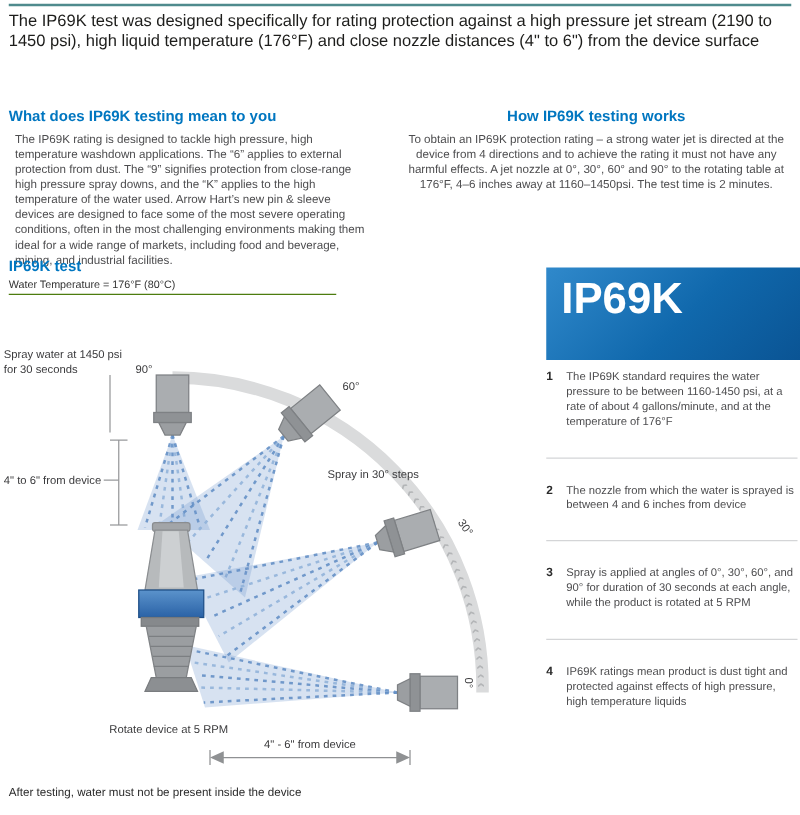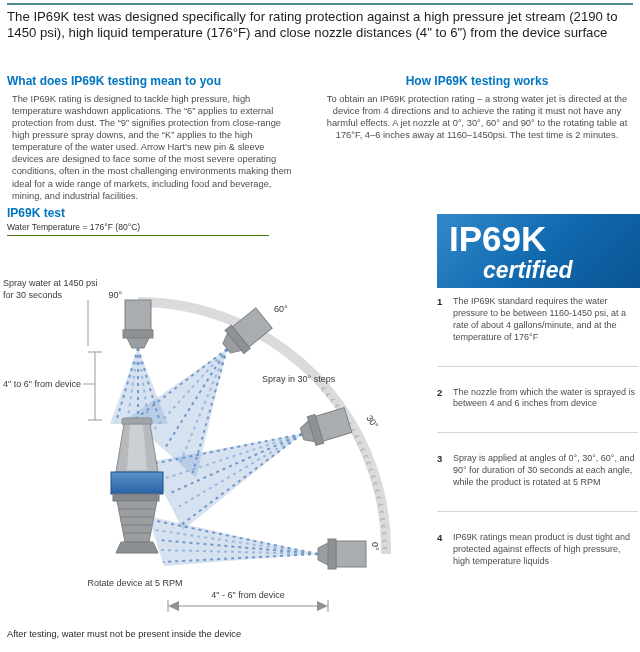--- a/index.html
+++ b/index.html
@@ -3,21 +3,21 @@
 <meta charset="utf-8">
 <style>
   html,body{margin:0;padding:0;background:#fff;}
   .page{position:relative;width:640px;height:652px;background:#fff;overflow:hidden;
         font-family:"Liberation Sans",sans-serif;color:#231f20;}
   .toprule{position:absolute;left:7px;top:3px;width:626px;height:2px;background:#4f8b8d;}
   .headline{position:absolute;left:7px;top:9px;width:626px;font-size:13.2px;line-height:1.24;color:#1d1d1b;}
   .cols{position:absolute;left:7px;top:70px;width:626px;display:flex;gap:22px;}
   .col-left{width:292px;}
   .col-right{flex:1;text-align:center;}
-  .col-h{font-size:12px;font-weight:bold;color:#0076c0;margin:4px 0 5px 0;}
+  .col-h{font-size:12px;font-weight:bold;color:#0076c0;margin:16px 0 5px 0;}
   .col-p{margin:5px;font-size:9.3px;line-height:1.3;color:#4d4d4f;}
   .diagram-title{position:absolute;left:7px;top:206px;font-size:12px;font-weight:bold;color:#0076c0;}
   .watertemp{position:absolute;left:7px;top:222px;width:262px;font-size:8.6px;color:#333;
              border-bottom:1px solid #4d7c0f;padding-bottom:3px;}
   svg.diagram{position:absolute;left:0;top:232px;}
   svg text{font-family:"Liberation Sans",sans-serif;}
   .lbl{font-size:9px;fill:#3a3a3c;}
   .badge{position:absolute;left:437px;top:214px;width:203px;height:74px;box-sizing:border-box;
          padding:7px 0 0 12px;background:linear-gradient(135deg,#3089cb 0%,#1068ac 55%,#0a5494 100%);color:#fff;}
   .badge-t1{font-size:35px;font-weight:bold;line-height:1;}
@@ -147,21 +147,20 @@
     <text class="lbl" transform="translate(366,186) rotate(55)">30°</text>
     <text class="lbl" transform="translate(372,310) rotate(90)">0°</text>
     <text class="lbl" x="262" y="150">Spray in 30° steps</text>
     <text class="lbl" x="3" y="155">4" to 6" from device</text>
     <text class="lbl" x="135" y="354" text-anchor="middle">Rotate device at 5 RPM</text>
     <text class="lbl" x="248" y="366" text-anchor="middle">4" - 6" from device</text>
   </svg>
 
   <div class="badge">
     <div class="badge-t1">IP69K</div>
-    <div class="badge-t2">certified</div>
   </div>
 
   <div class="reqlist">
     <div class="item">
       <span class="num">1</span>
       <span class="txt">The IP69K standard requires the water pressure to be between 1160-1450 psi, at a rate of about 4 gallons/minute, and at the temperature of 176°F</span>
     </div>
     <div class="item">
       <span class="num">2</span>
       <span class="txt">The nozzle from which the water is sprayed is between 4 and 6 inches from device</span>

